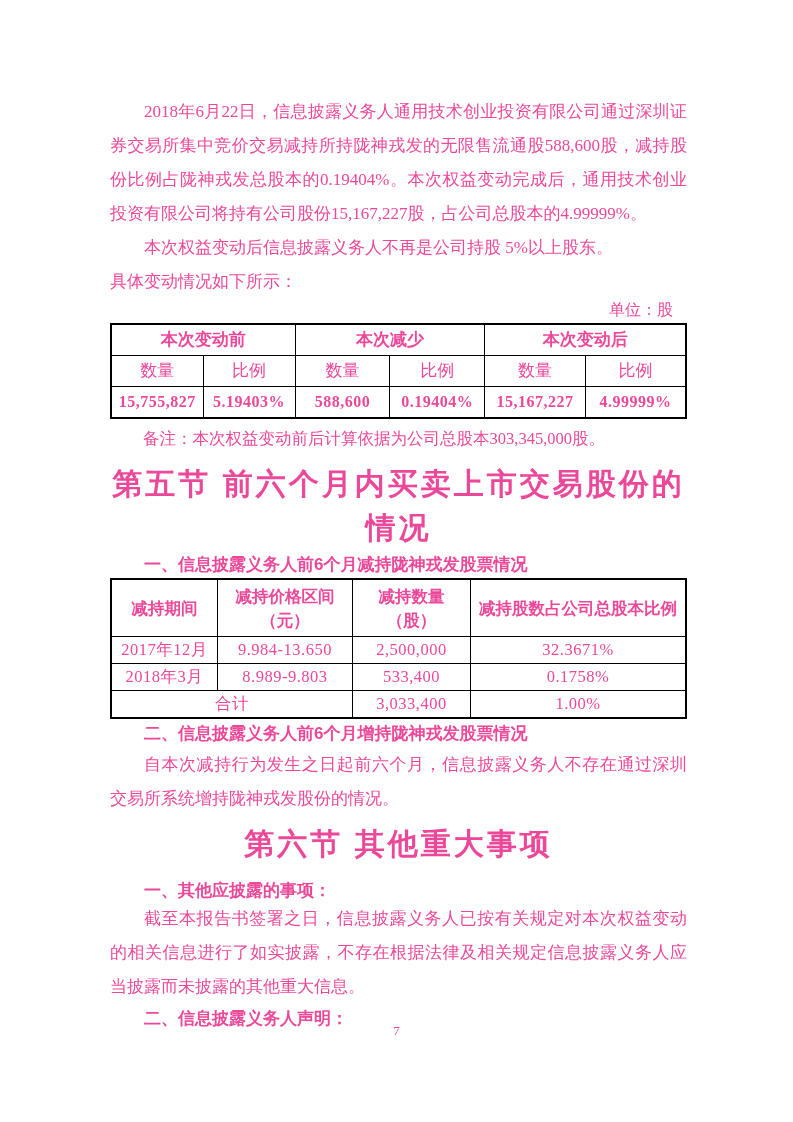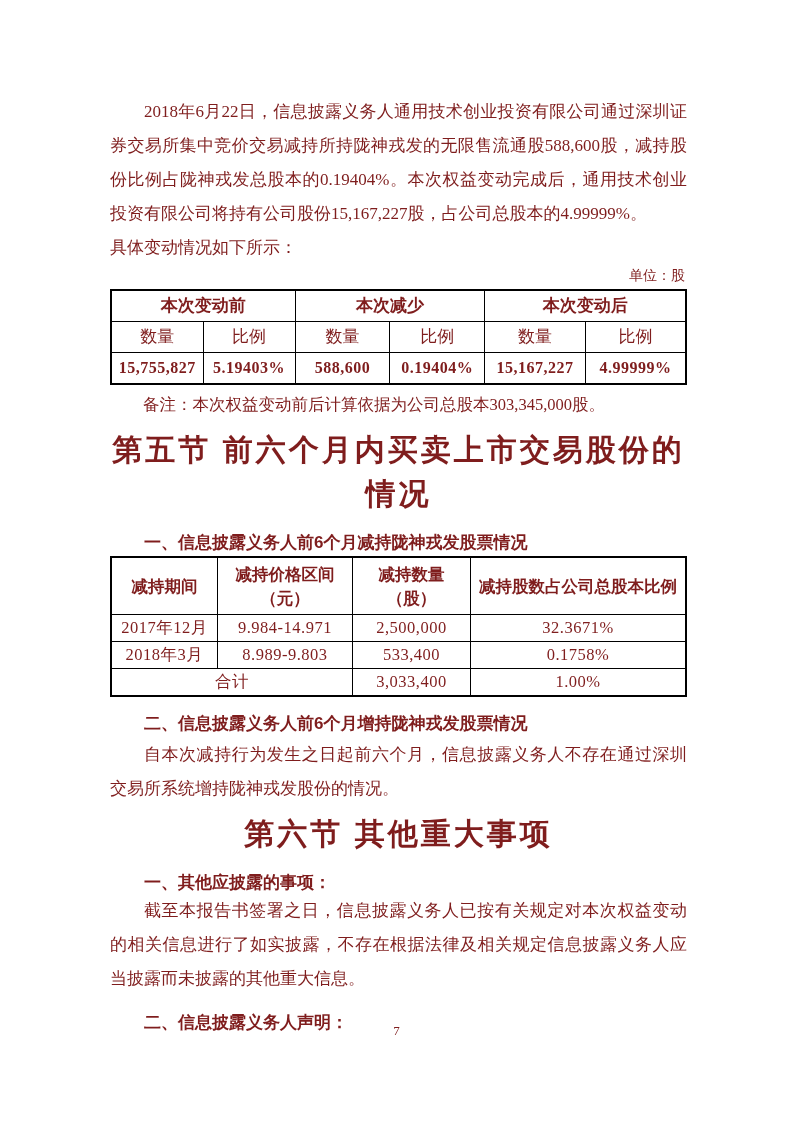--- a/index.html
+++ b/index.html
@@ -2,29 +2,29 @@
 <html><head>
 <meta charset="utf-8">
 <style>
   * { margin:0; padding:0; box-sizing:border-box; }
   html,body { background:#ffffff; }
   .page {
     position:relative;
     width:793px; height:1122px;
     margin:0 auto;
     background:#ffffff;
-    color:#7f1d1d;
+    color:#ec4899;
     overflow:hidden;
     padding:95px 106px 0 110px;
     font-family:"Liberation Serif","DejaVu Serif",serif;
     font-size:17px;
   }
   p.body { line-height:34px; text-align:justify; }
   p.indent { text-indent:2em; }
-  .unit-line { text-align:right; font-size:14px; line-height:22px; margin:0 2px 0 0; }
+  .unit-line { text-align:right; font-size:16px; line-height:22px; margin:0 14px 0 0; }
 
   table { width:100%; border-collapse:collapse; table-layout:fixed; margin-top:2px; }
   .t1, .t2 { border:2px solid #000; }
   .t1 th, .t1 td, .t2 th, .t2 td {
     border:1.5px solid #000;
     text-align:center; vertical-align:middle;
     padding:2px 4px;
   }
   .t1 .group-row th { font-weight:bold; font-size:17px; height:31px;font-family:Liberation Serif, serif; }
   .t1 .sub-row td { font-weight:normal; font-size:17px; height:31px; }
@@ -35,21 +35,21 @@
   h1.sec {
     font-family:"Liberation Sans","DejaVu Sans",sans-serif;
     font-weight:bold; font-size:30px; line-height:44px;
     text-align:center; letter-spacing:3px;
     margin-top:8px; margin-bottom:0;
   }
   h1.sec6 { margin-top:6px; margin-bottom:14px; }
   h3.sub {
     font-family:"Liberation Sans","DejaVu Sans",sans-serif;
     font-weight:bold; font-size:17px; line-height:22px;
-    text-indent:2em; margin-top:16px;
+    text-indent:2em; margin-top:4px;
   }
   h3.sub-after-table { }
 
   .t2 th { font-weight:bold; font-family:"Liberation Sans","DejaVu Sans",sans-serif;
            font-size:16.5px; line-height:24px; padding:4px 8px; height:56px; }
   .t2 td { font-size:16.5px; height:26px; letter-spacing:0.5px; }
   .t2 .total-row td { height:26px; }
 
   .p4 { margin-top:3px; }
   .p5 { margin-top:0; }
@@ -59,20 +59,21 @@
     text-align:center; font-size:13px; line-height:18px;
     font-family:"Liberation Serif","DejaVu Serif",serif;
   }
 </style>
 </head>
 <body>
 
 <div class="page">
 
   <p class="body indent">2018年6月22日，信息披露义务人通用技术创业投资有限公司通过深圳证券交易所集中竞价交易减持所持陇神戎发的无限售流通股588,600股，减持股份比例占陇神戎发总股本的0.19404%。本次权益变动完成后，通用技术创业投资有限公司将持有公司股份15,167,227股，占公司总股本的4.99999%。</p>
+  <p class="body indent">本次权益变动后信息披露义务人不再是公司持股 5%以上股东。</p>
   <p class="body">具体变动情况如下所示：</p>
 
   <div class="unit-line">单位：股</div>
 
   <table class="t1">
     <colgroup>
       <col style="width:16%">
         <col style="width:16%">
       <col style="width:16.5%">
         <col style="width:16.5%">
@@ -119,21 +120,21 @@
     </colgroup>
     <tbody>
       <tr>
         <th>减持期间</th>
         <th>减持价格区间（元）</th>
         <th>减持数量（股）</th>
         <th>减持股数占公司总股本比例</th>
       </tr>
       <tr>
         <td>2017年12月</td>
-        <td>9.984-14.971</td>
+        <td>9.984-13.650</td>
         <td>2,500,000</td>
         <td>32.3671%</td>
       </tr>
       <tr>
         <td>2018年3月</td>
         <td>8.989-9.803</td>
         <td>533,400</td>
         <td>0.1758%</td>
       </tr>
       <tr class="total-row">

